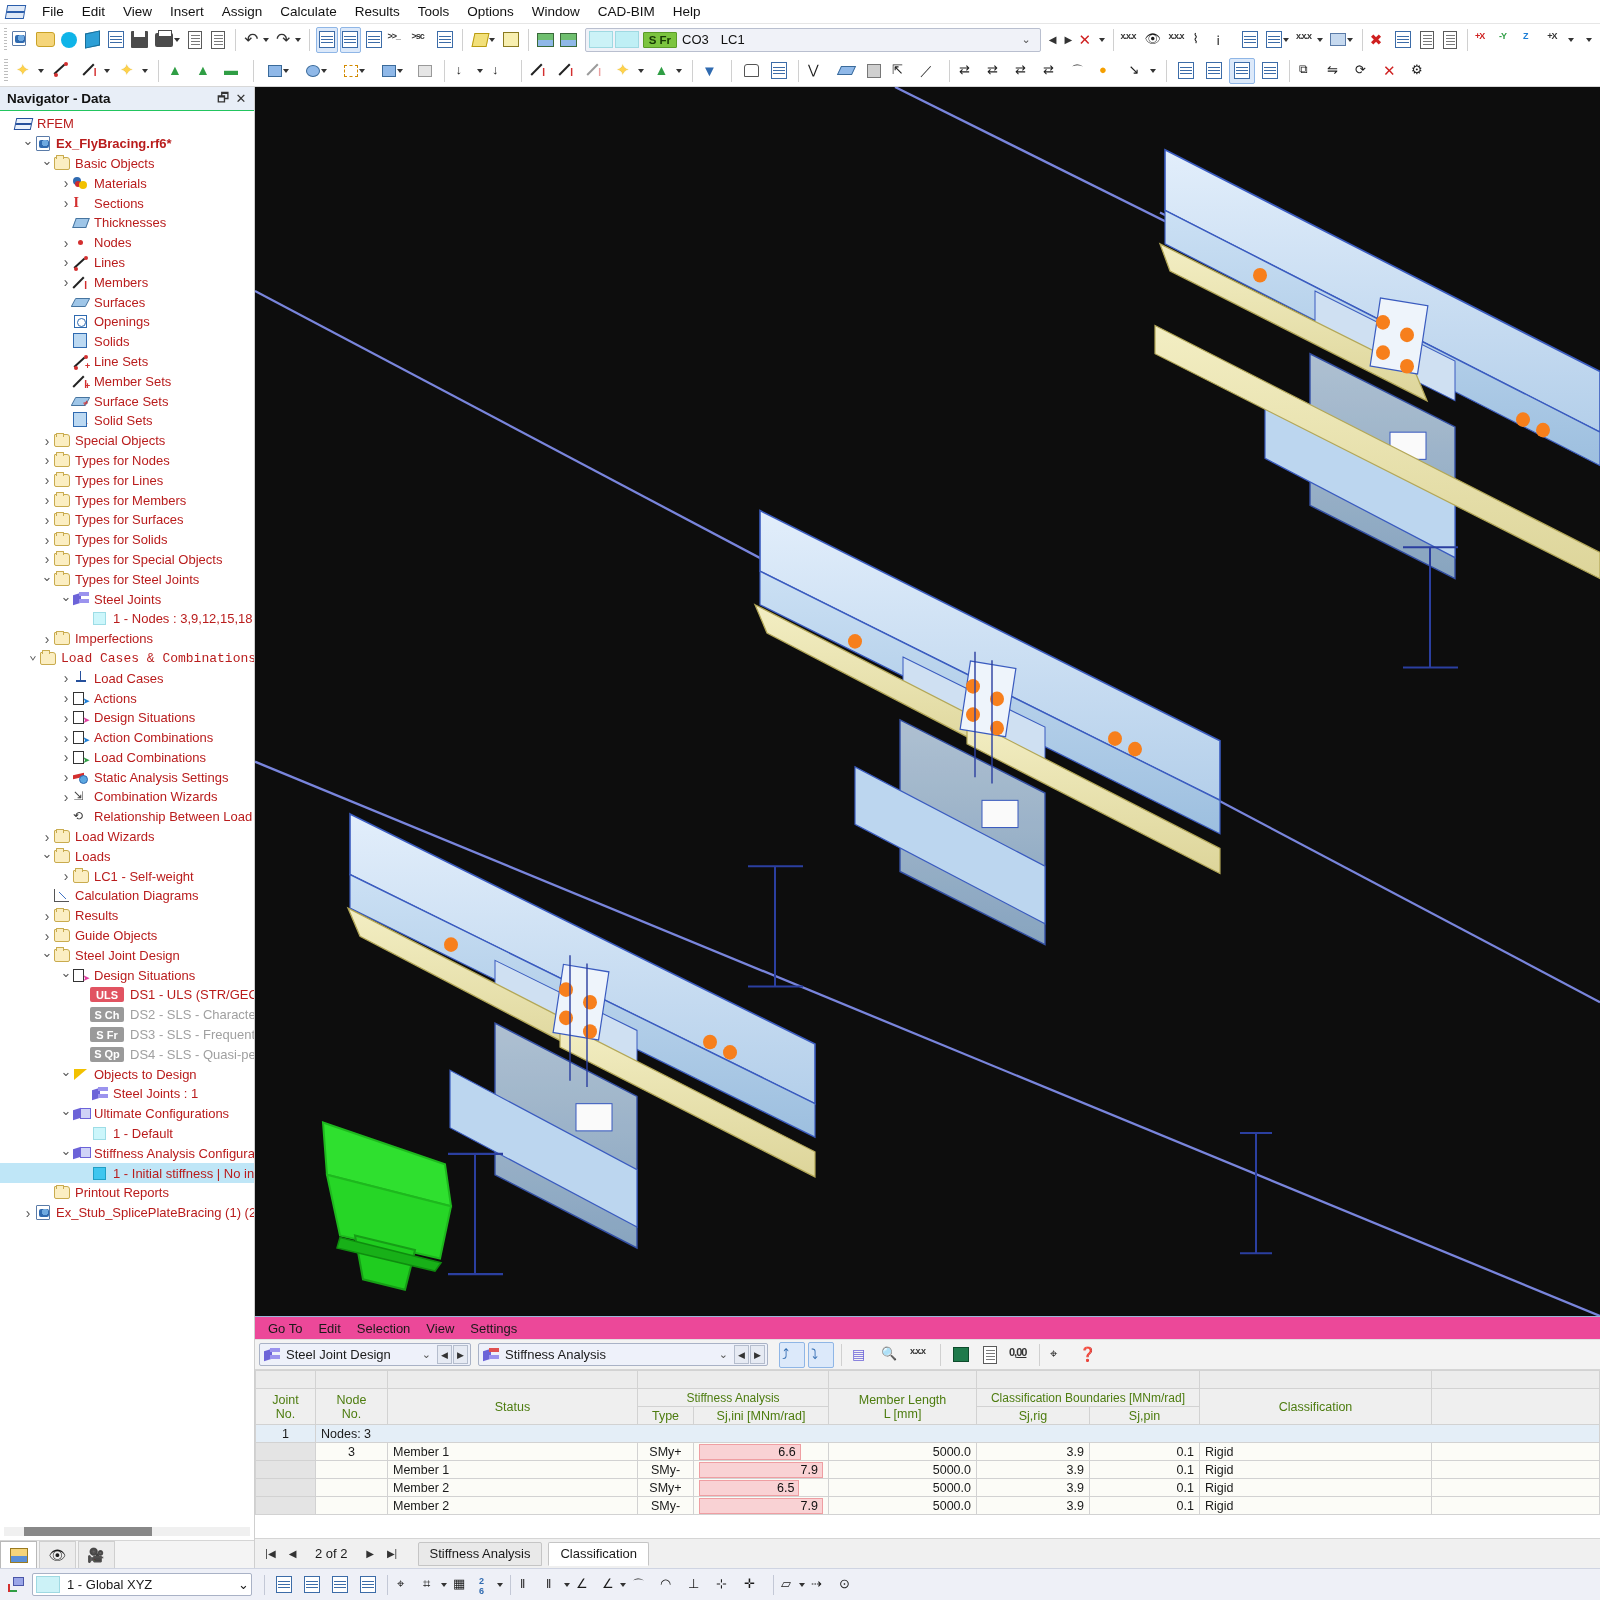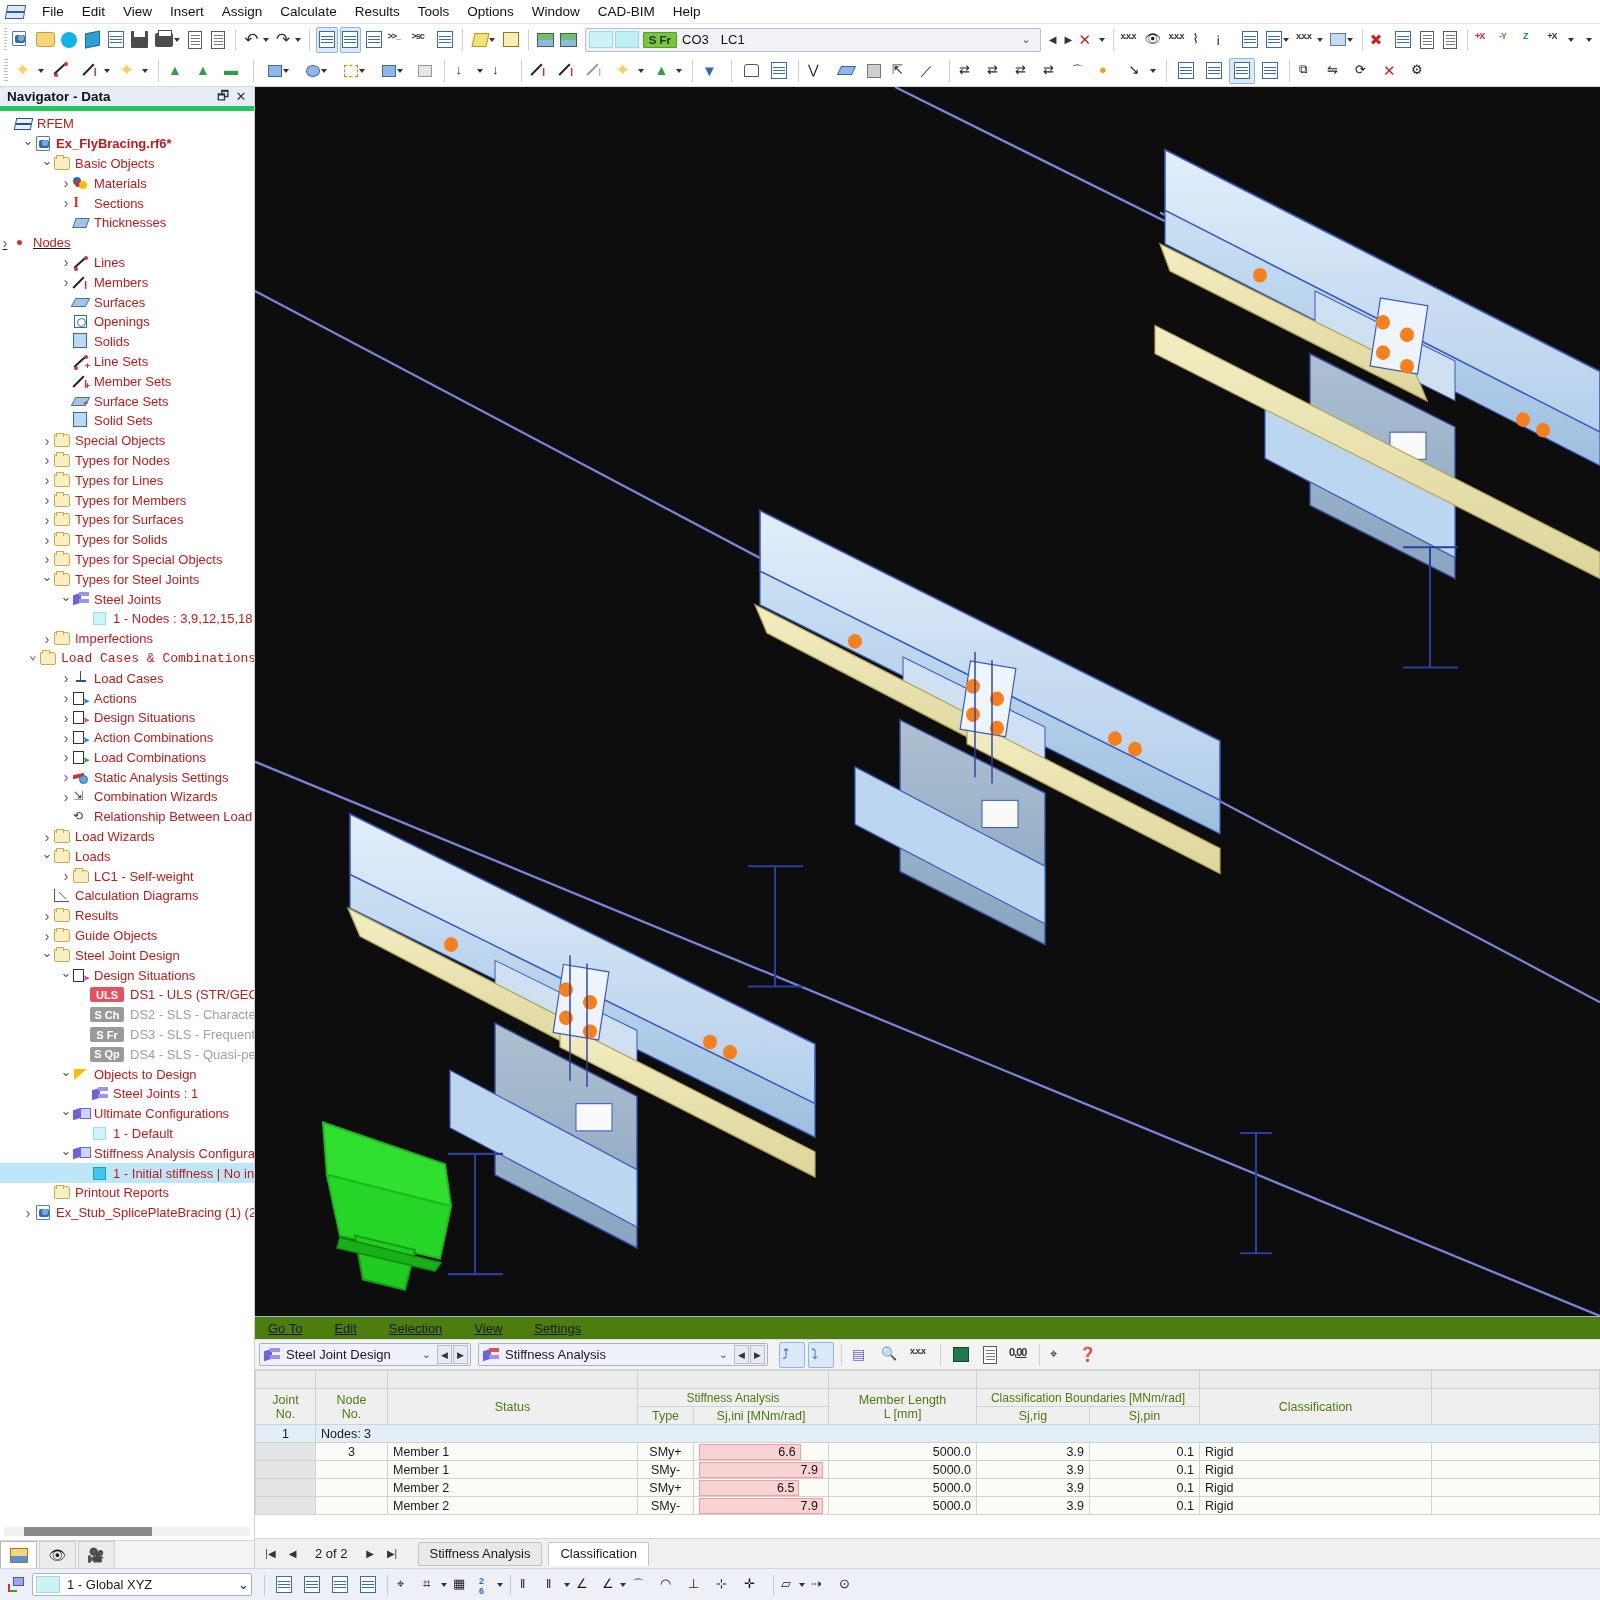--- a/index.html
+++ b/index.html
@@ -94,21 +94,21 @@
   
   .body { flex: 1; display: flex; min-height: 0; }
 
   
   .nav {
     width: 255px; flex: 0 0 255px; background: #fff; display: flex; flex-direction: column;
     border-right: 1px solid #cfcfcf;
   }
   .nav-head {
     height: 24px; background: #e8eef7; display: flex; align-items: center;
-    padding: 0 4px 0 7px; border-bottom:5px solid #22c55e;
+    padding: 0 4px 0 7px; border-bottom:1px solid #22c55e;
   }
   .nav-head .ttl { font-weight: bold; font-size: 13.5px; flex: 1; color:#111;}
   .nav-head .btn { width:18px;height:18px;display:flex;align-items:center;justify-content:center;
                    font-size:13px;color:#333;}
   .tree { flex: 1; overflow: hidden; padding-top: 3px; font-size: 13px; position: relative;}
   .tn { display: flex; align-items: center; height: 19.8px; white-space: nowrap; padding-right:2px;}
   .tw { width: 10px; height:19px; flex:0 0 10px; display:flex;align-items:center;justify-content:center;
         color:#555; font-size:10px;}
   .tw.open:before{content:"⌄"; font-size:13px; position:relative; top:-3px;}
   .tw.closed:before{content:"›"; font-size:14px;}
@@ -193,21 +193,21 @@
 
   
   .view { flex: 1; min-width: 0; display: flex; flex-direction: column; }
   .canvas { flex: 1; background: #0d0d0d; position: relative; overflow: hidden; }
   .canvas svg { position:absolute; left:0; top:0; width:100%; height:100%; }
 
   
   .respanel { flex: 0 0 252px; background:#fff; border-top:1px solid #9bb6d8; display:flex; flex-direction:column;}
   .res-title { height:24px; background:#dce9f7; display:flex; align-items:center; padding-left:7px;
                font-weight:bold; font-size:13.5px; color:#0f2a4d; border-bottom:1px solid #c3d6ec;}
-  .res-menu { height:22px; background:#4d7c0f; display:flex; align-items:center; padding-left:6px; gap:18px;text-decoration:underline;}
+  .res-menu { height:22px; background:#ec4899; display:flex; align-items:center; padding-left:6px; gap:2px;}
   .res-menu .mi { padding:2px 7px; font-size:13px;}
   .res-toolbar { height:31px; background:#f3f3f3; display:flex; align-items:center; padding:0 4px;
                  border-top:1px solid #e0e0e0; border-bottom:1px solid #d5d5d5; gap:1px;}
   .combo { display:flex;align-items:center;height:23px;background:#eef1fa;border:1px solid #a9b2c6;
            border-radius:2px; padding:0 2px 0 4px; font-size:13px;}
   .combo .cico{width:17px;height:14px;margin-right:5px;position:relative;}
   .combo .ctxt{white-space:nowrap;}
   .combo .csp{flex:1;}
   .combo .cv{color:#555;font-size:11px;margin:0 5px;}
   .combo .cbtn{width:15px;height:19px;display:flex;align-items:center;justify-content:center;
@@ -641,21 +641,21 @@
             </span>
             <span class="tl">Sections</span>
           </div>
           <div class="tn" style="padding-left: 61px;">
             <span class="tw"></span>
             <span class="ti">
               <span class="ico-thick" style="position: relative; display: block;"></span>
             </span>
             <span class="tl">Thicknesses</span>
           </div>
-          <div class="tn" style=" text-decoration: underline;">
+          <div class="tn" style="padding-left: 61px;">
             <span class="tw closed"></span>
             <span class="ti">
               <span class="ico-dot" style="position: relative; display: block;"></span>
             </span>
             <span class="tl">Nodes</span>
           </div>
           <div class="tn" style="padding-left: 61px;">
             <span class="tw closed"></span>
             <span class="ti">
               <span class="ico-line" style="position: relative; display: block;"></span>

